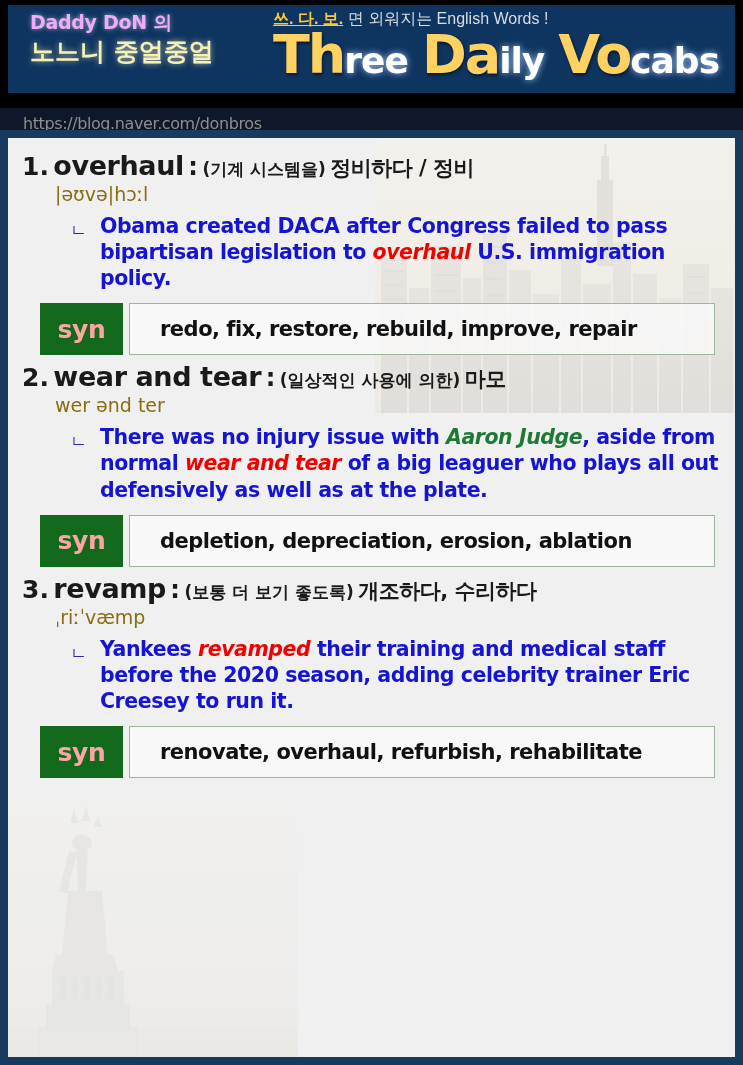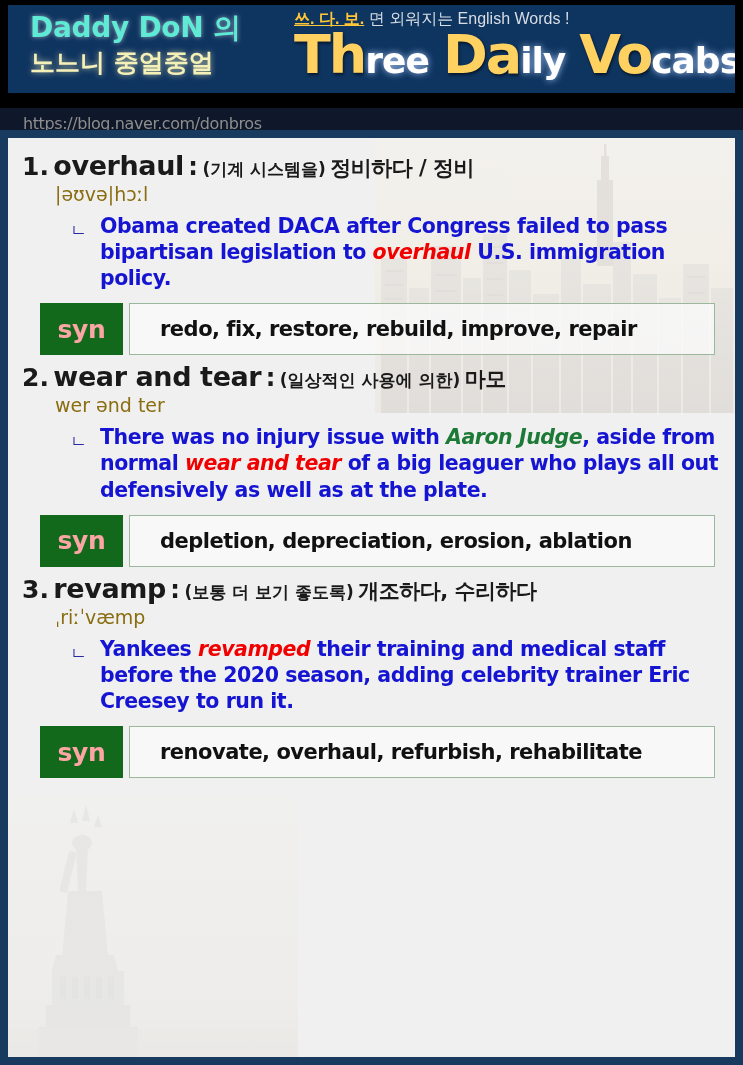--- a/index.html
+++ b/index.html
@@ -33,40 +33,40 @@
   }
   .brand-block {
     position: absolute;
     left: 22px;
     top: 5px;
     width: 240px;
   }
   .brand-line1 {
     font-family: "DejaVu Sans", sans-serif;
     font-weight: bold;
-    font-size: 28px;
-    color: #5eead4;
+    font-size: 19px;
+    color: #f0abfc;
     letter-spacing: -0.3px;
     text-shadow: 0 0 5px rgba(255,255,255,0.55);
     line-height: 1.3;
     white-space: nowrap;
   }
   .brand-line2 {
     font-family: "DejaVu Sans", sans-serif;
     font-weight: bold;
     font-size: 25px;
     color: #f5f0b8;
     letter-spacing: 0px;
     text-shadow: 0 0 6px rgba(245,240,184,0.7);
     line-height: 1.35;
     white-space: nowrap;
   }
   .title-block {
     position: absolute;
-    left: 286px;
+    left: 265px;
     top: 2px;
     width: 445px;
   }
   .tagline {
     font-size: 16px;
     color: #d8dde3;
     line-height: 1.45;
     white-space: nowrap;
     font-family: "Liberation Sans", sans-serif;
   }

